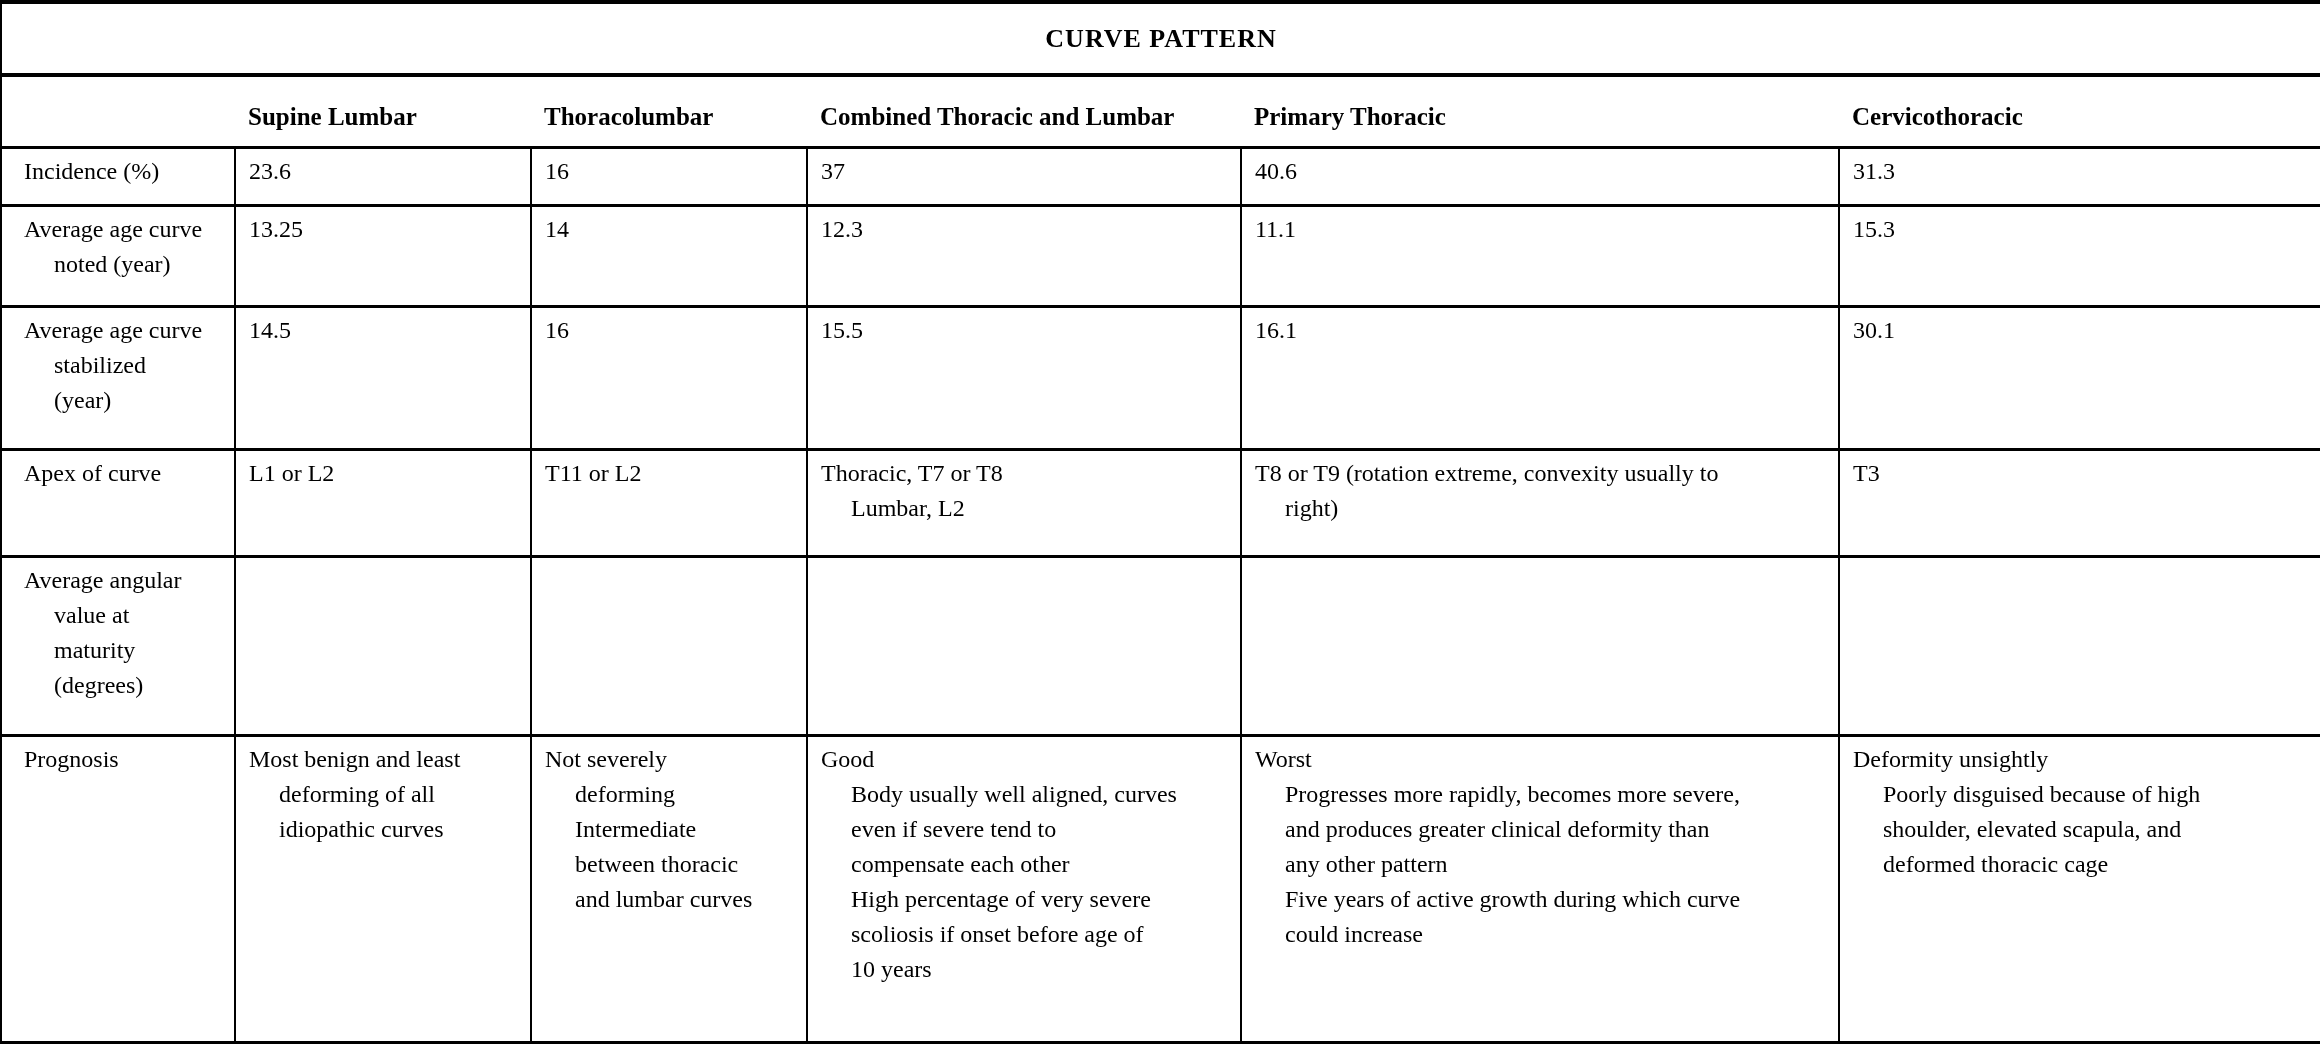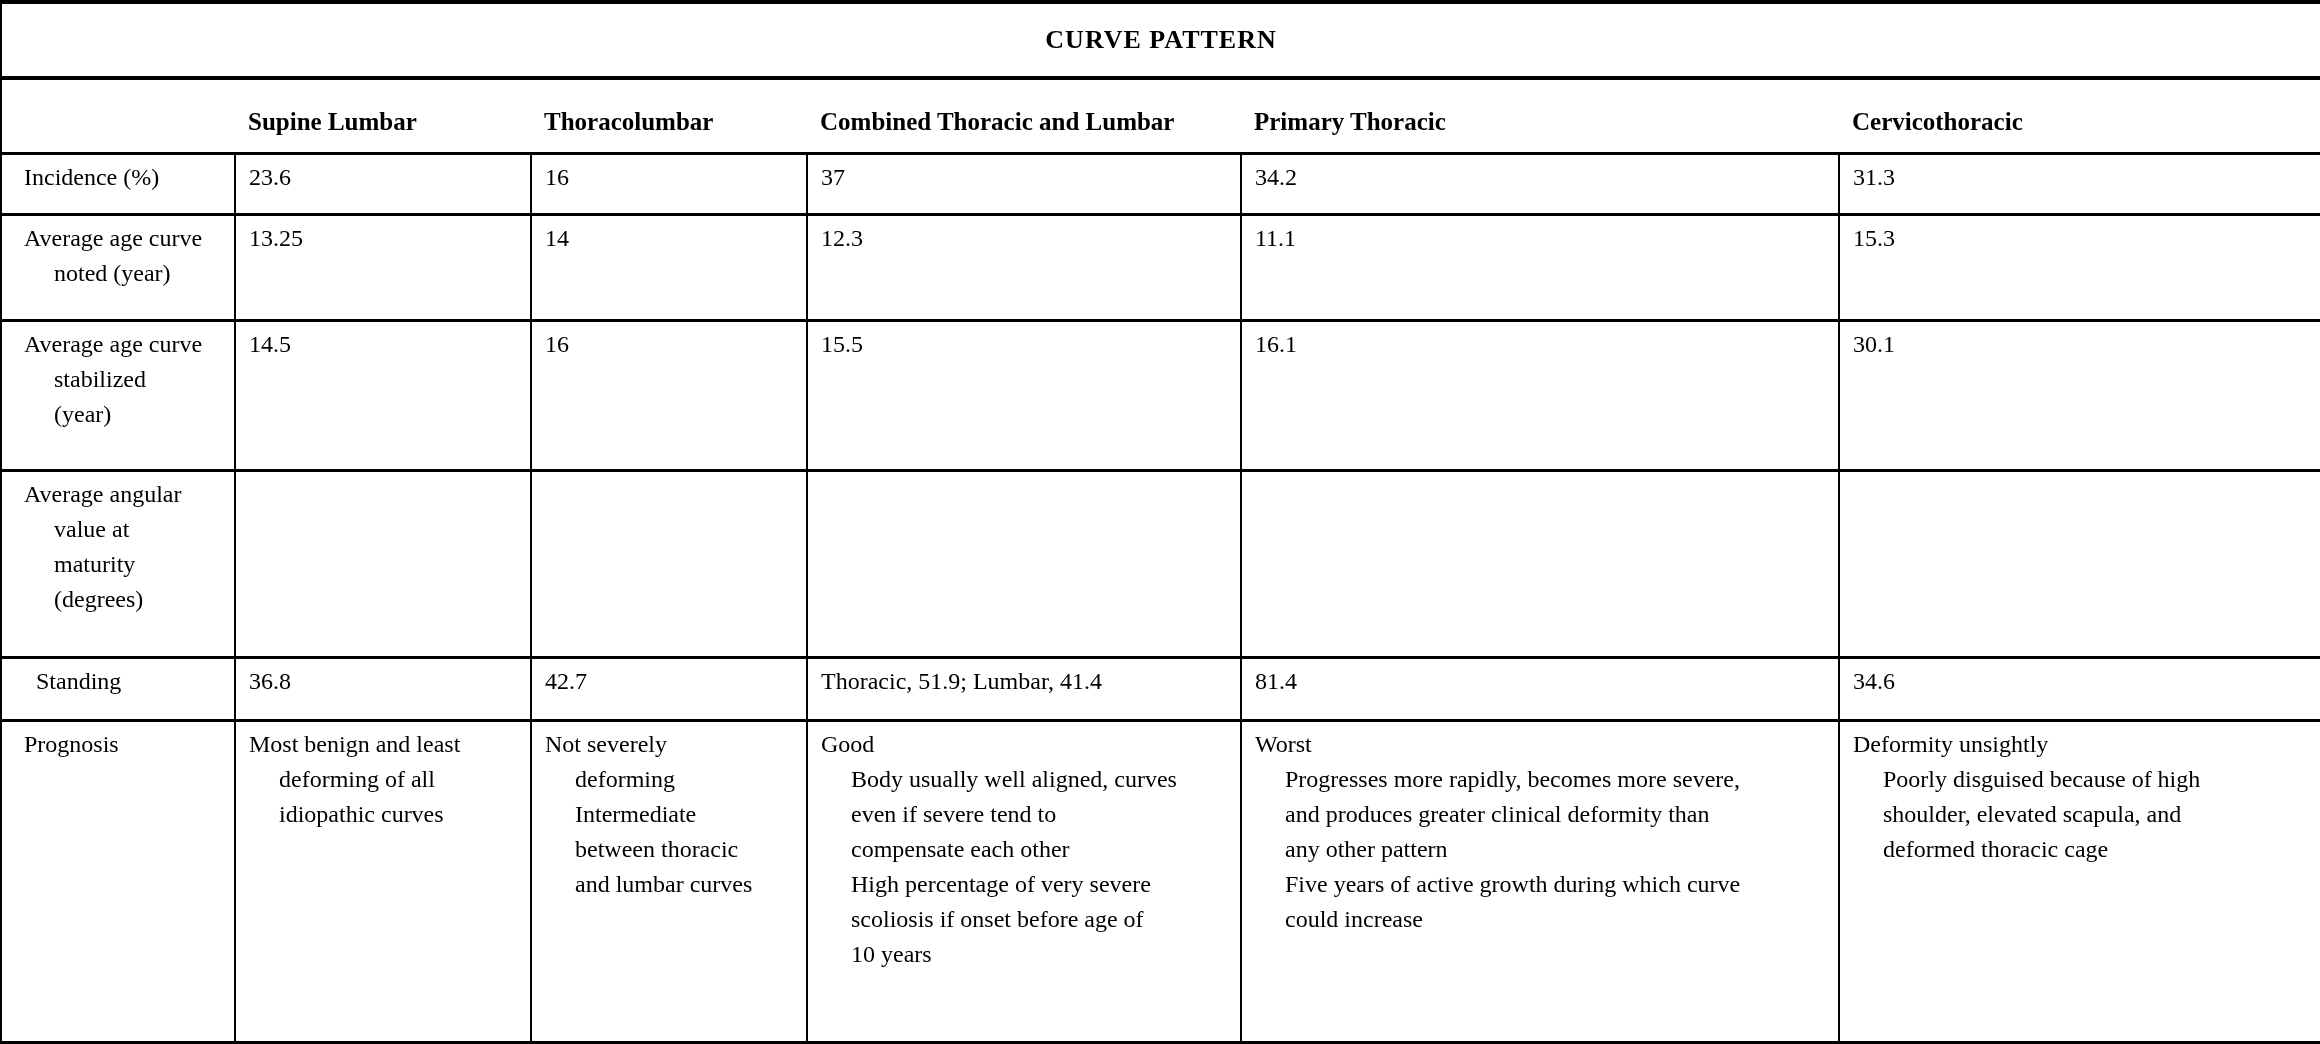--- a/index.html
+++ b/index.html
@@ -59,21 +59,21 @@
     <td>Combined Thoracic and Lumbar</td>
     <td>Primary Thoracic</td>
     <td>Cervicothoracic</td>
   </tr>
 
   <tr style="height:48px">
     <td class="lbl">Incidence (%)</td>
     <td>23.6</td>
     <td>16</td>
     <td>37</td>
-    <td>34.2</td>
+    <td>40.6</td>
     <td>31.3</td>
   </tr>
 
   <tr style="height:84px">
     <td class="lbl">Average age curve
      noted (year)</td>
     <td>13.25</td>
     <td>14</td>
     <td>12.3</td>
     <td>11.1</td>
@@ -85,41 +85,43 @@
      stabilized
      (year)</td>
     <td>14.5</td>
     <td>16</td>
     <td>15.5</td>
     <td>16.1</td>
     <td>30.1</td>
   </tr>
 
 
+  <tr style="height:88px">
+    <td class="lbl">Apex of curve</td>
+    <td>L1 or L2</td>
+    <td>T11 or L2</td>
+    <td>Thoracic, T7 or T8
+     Lumbar, L2</td>
+    <td>T8 or T9 (rotation extreme, convexity usually to
+     right)</td>
+    <td>T3</td>
+  </tr>
 
   <tr style="height:147px">
     <td class="lbl">Average angular
      value at
      maturity
      (degrees)</td>
     <td></td>
     <td></td>
     <td></td>
     <td></td>
     <td></td>
   </tr>
 
-  <tr style="height:50px">
-    <td class="lbl lbl-sub">Standing</td>
-    <td>36.8</td>
-    <td>42.7</td>
-    <td>Thoracic, 51.9; Lumbar, 41.4</td>
-    <td>81.4</td>
-    <td>34.6</td>
-  </tr>
 
 
   <tr style="height:254px">
     <td class="lbl">Prognosis</td>
     <td>Most benign and least
      deforming of all
      idiopathic curves</td>
     <td>Not severely
      deforming
      Intermediate

